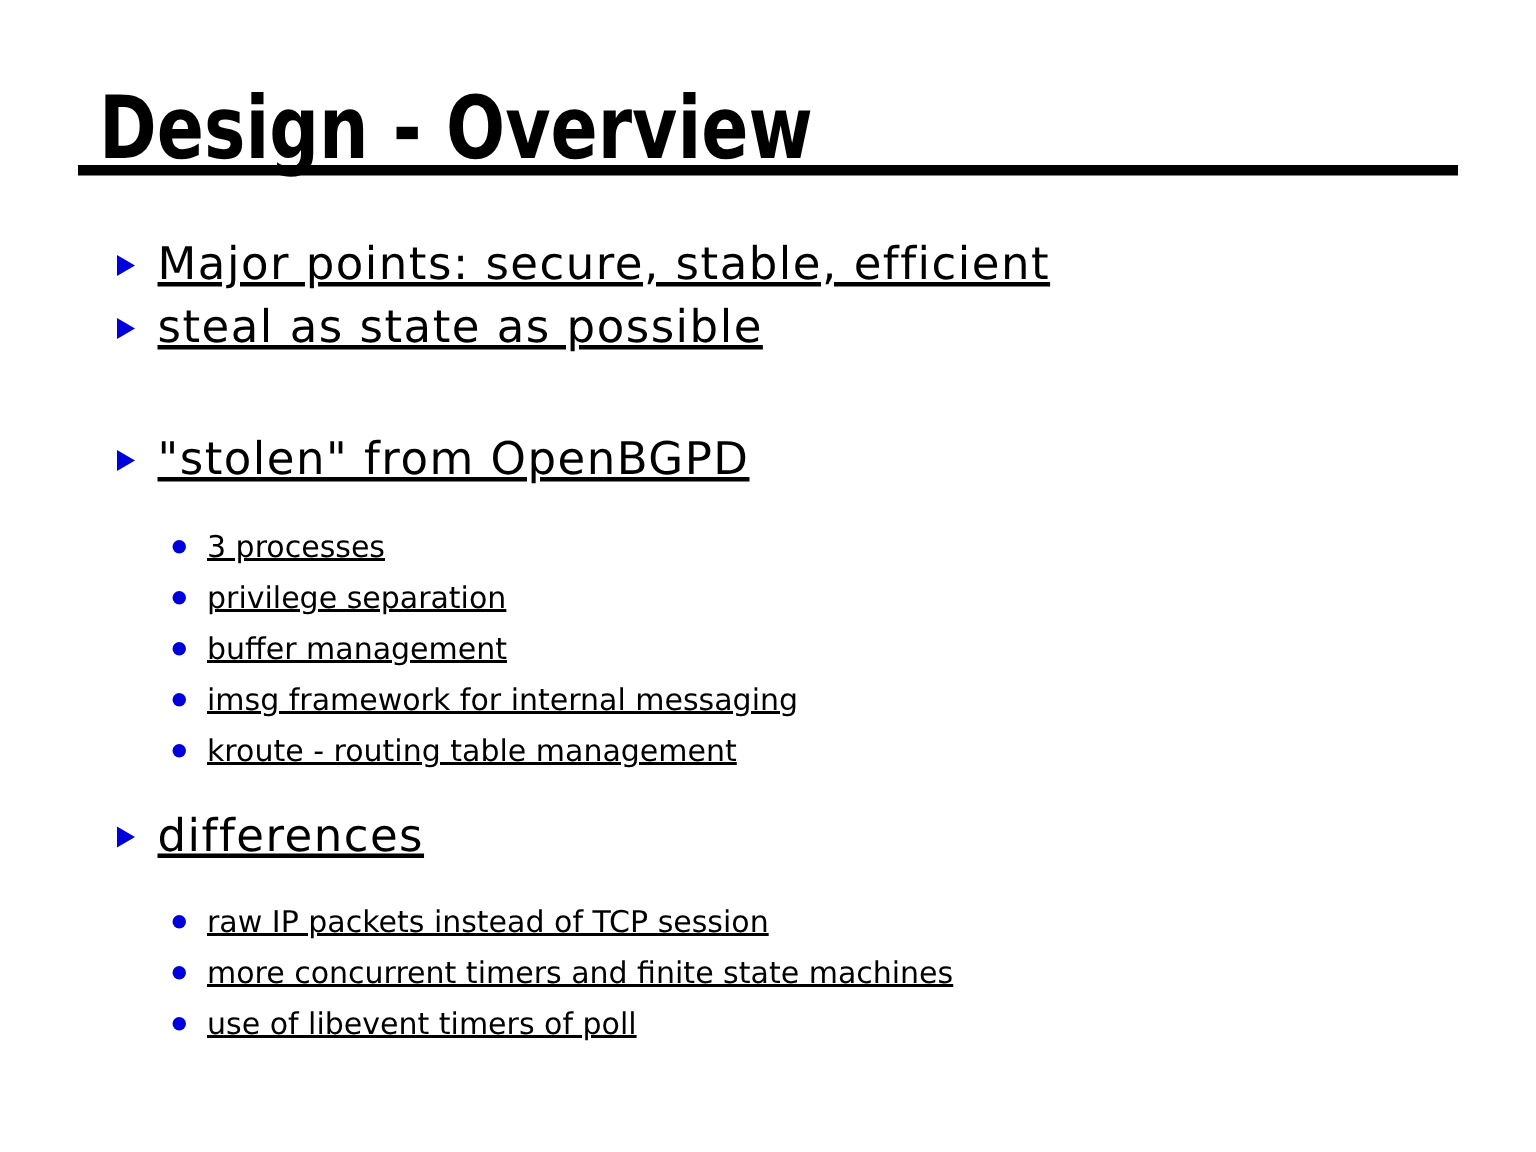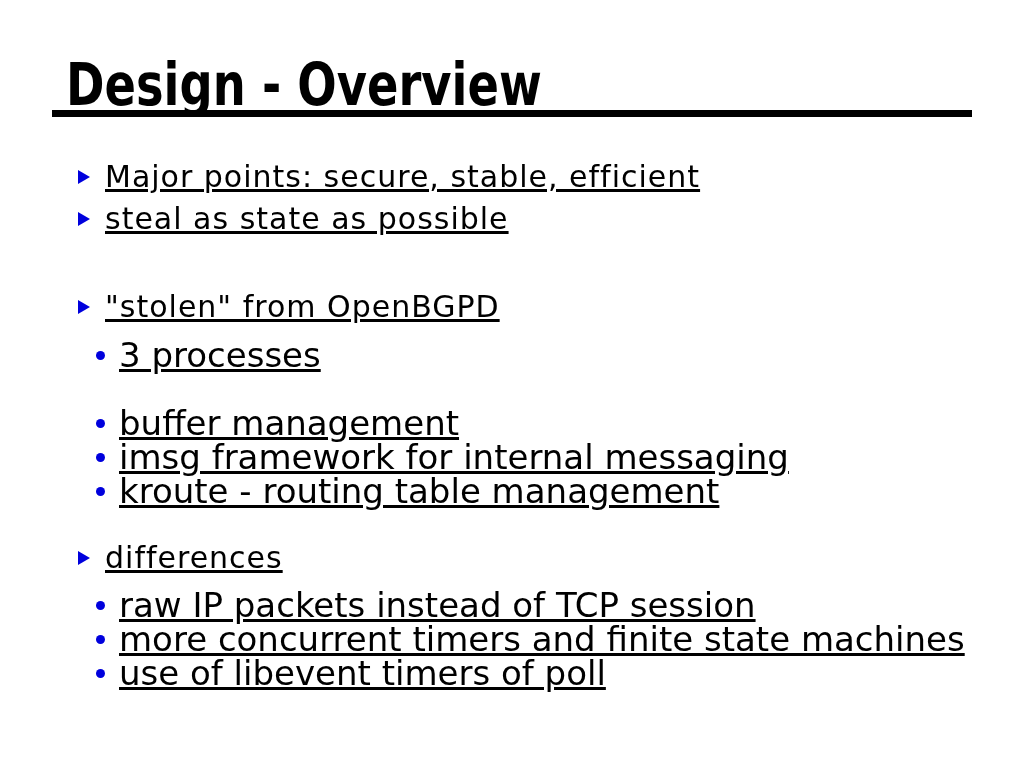--- a/index.html
+++ b/index.html
@@ -47,23 +47,24 @@
     align-items: center;
     white-space: nowrap;
   }
   .row.l1 {
     left: 78px;
     font-size: 30px;
     letter-spacing: 1px;
     gap: 15px;
   }
   .row.l2 {
-    left: 96px;
-    font-size: 34px;
+    left: 115px;
+    font-size: 20px;
     gap: 14px;
+    margin-top: 17px;
   }
   .tri {
     width: 0;
     height: 0;
     border-top: 7px solid transparent;
     border-bottom: 7px solid transparent;
     border-left: 12px solid var(--bullet-color);
     flex: 0 0 auto;
   }
   .dot {
@@ -95,20 +96,24 @@
 
   <div class="row l1" style="top:289px">
     <span class="tri"></span>
     <span class="txt">"stolen" from OpenBGPD</span>
   </div>
 
   <div class="row l2" style="top:335px">
     <span class="dot"></span>
     <span class="txt">3 processes</span>
   </div>
+  <div class="row l2" style="top:369px">
+    <span class="dot"></span>
+    <span class="txt">privilege separation</span>
+  </div>
   <div class="row l2" style="top:403px">
     <span class="dot"></span>
     <span class="txt">buffer management</span>
   </div>
   <div class="row l2" style="top:437px">
     <span class="dot"></span>
     <span class="txt">imsg framework for internal messaging</span>
   </div>
   <div class="row l1" style="top:540px">
     <span class="tri"></span>

